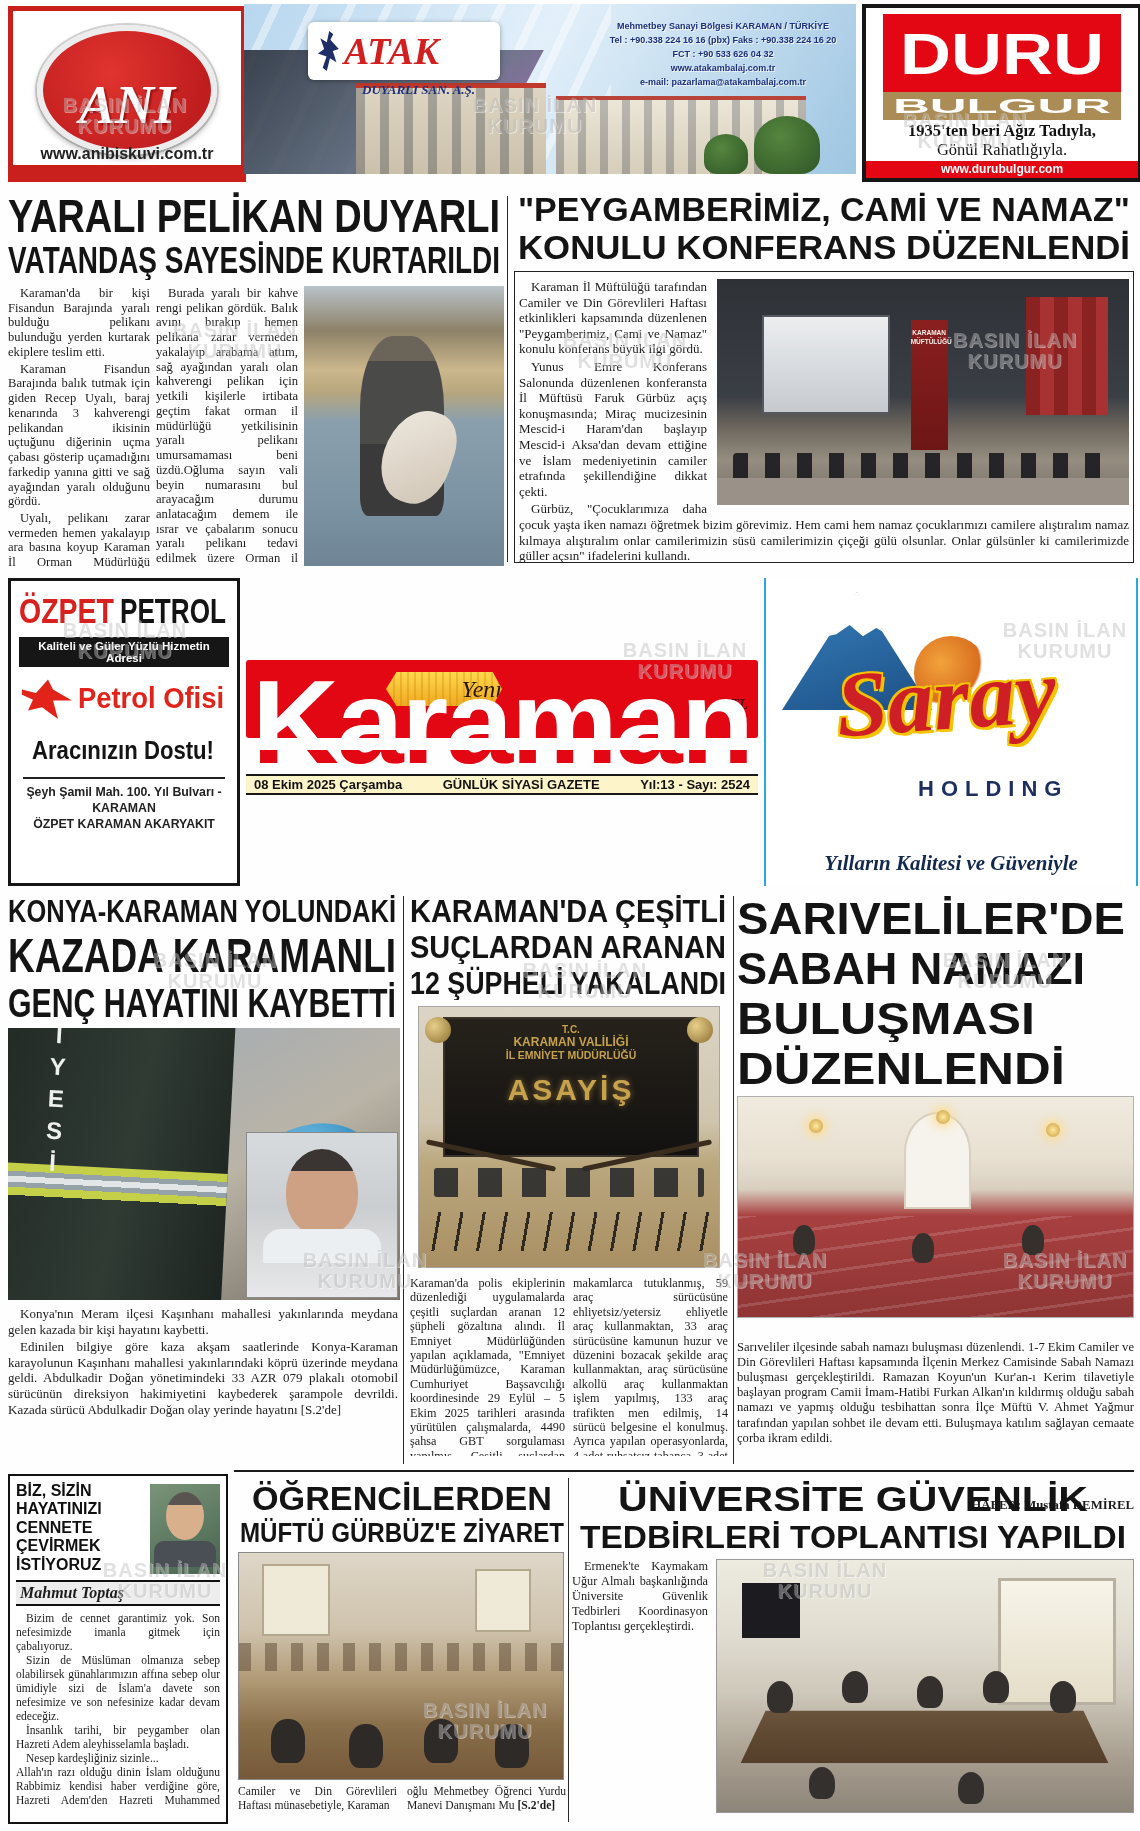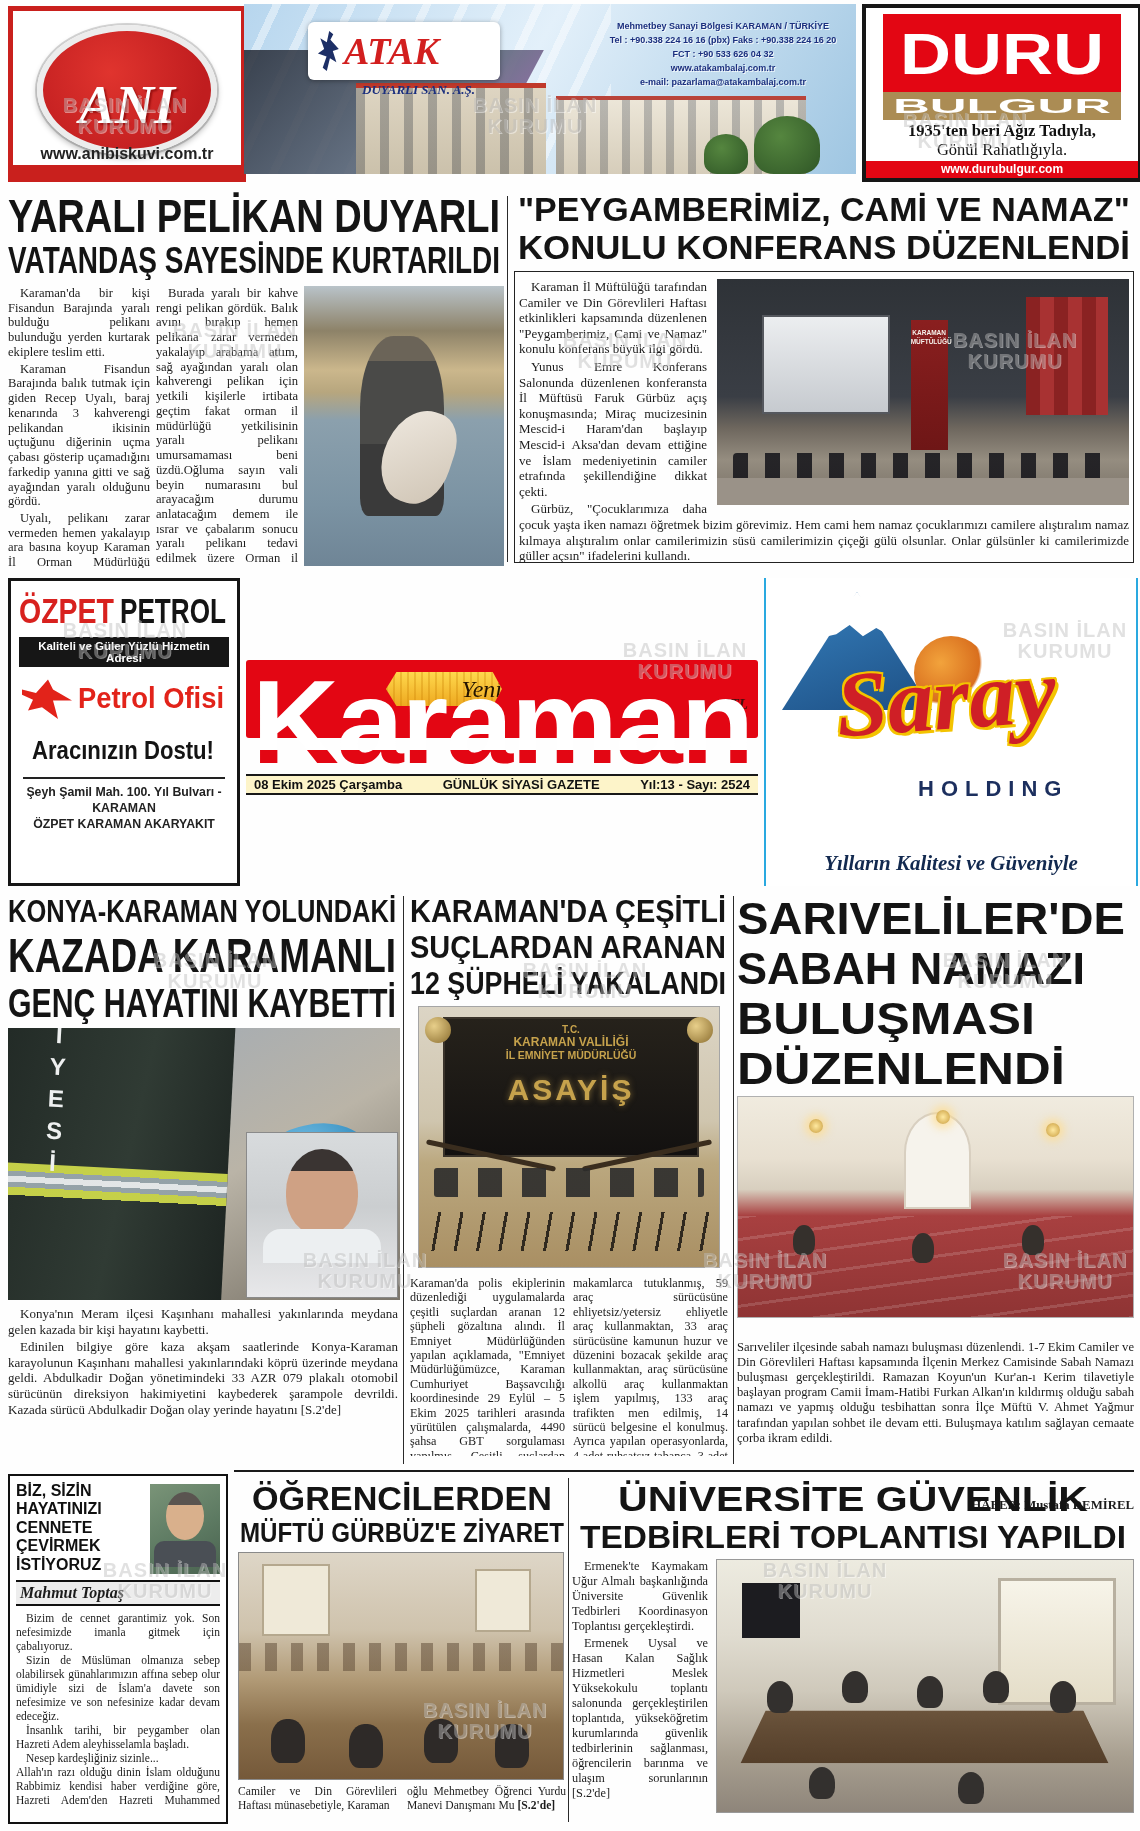--- a/index.html
+++ b/index.html
@@ -512,21 +512,20 @@
   <div class="abs art-universite">
     <svg class="hl" width="562" height="40">
       <text x="46" y="33" font-size="35" textLength="470" lengthAdjust="spacingAndGlyphs">ÜNİVERSİTE GÜVENLİK</text>
     </svg>
     <svg class="hl" width="562" height="36">
       <text x="8" y="30" font-size="31" textLength="546" lengthAdjust="spacingAndGlyphs">TEDBİRLERİ TOPLANTISI YAPILDI</text>
     </svg>
     <div class="uni-body">
       <div class="uni-text just">
         <p class="np">Ermenek'te Kaymakam Uğur Almalı başkanlığında Üniversite Güvenlik Tedbirleri Koordinasyon Toplantısı gerçekleştirdi.</p>
-        <p class="np">Ermenek Uysal ve Hasan Kalan Sağlık Hizmetleri Meslek Yüksekokulu toplantı salonunda gerçekleştirilen toplantıda, yükseköğretim kurumlarında güvenlik tedbirlerinin sağlanması, öğrencilerin barınma ve ulaşım sorunlarının [S.2'de]</p>
       </div>
       <div class="uni-photo">
         <div class="uni-win"></div>
         <div class="uni-tv"></div>
         <div class="uni-table"></div>
         <div class="uni-p" style="left:12%;top:48%;"></div>
         <div class="uni-p" style="left:30%;top:44%;"></div>
         <div class="uni-p" style="left:48%;top:46%;"></div>
         <div class="uni-p" style="left:64%;top:44%;"></div>
         <div class="uni-p" style="left:80%;top:48%;"></div>

